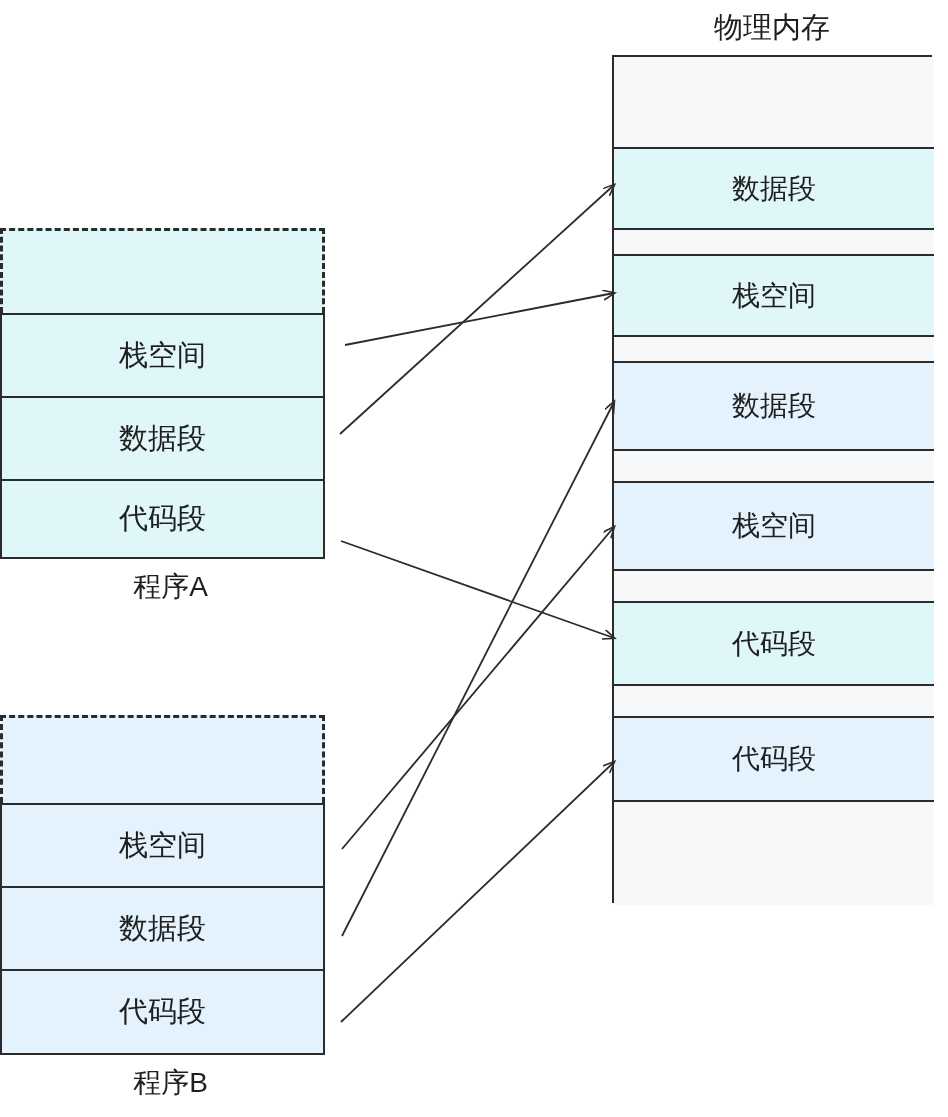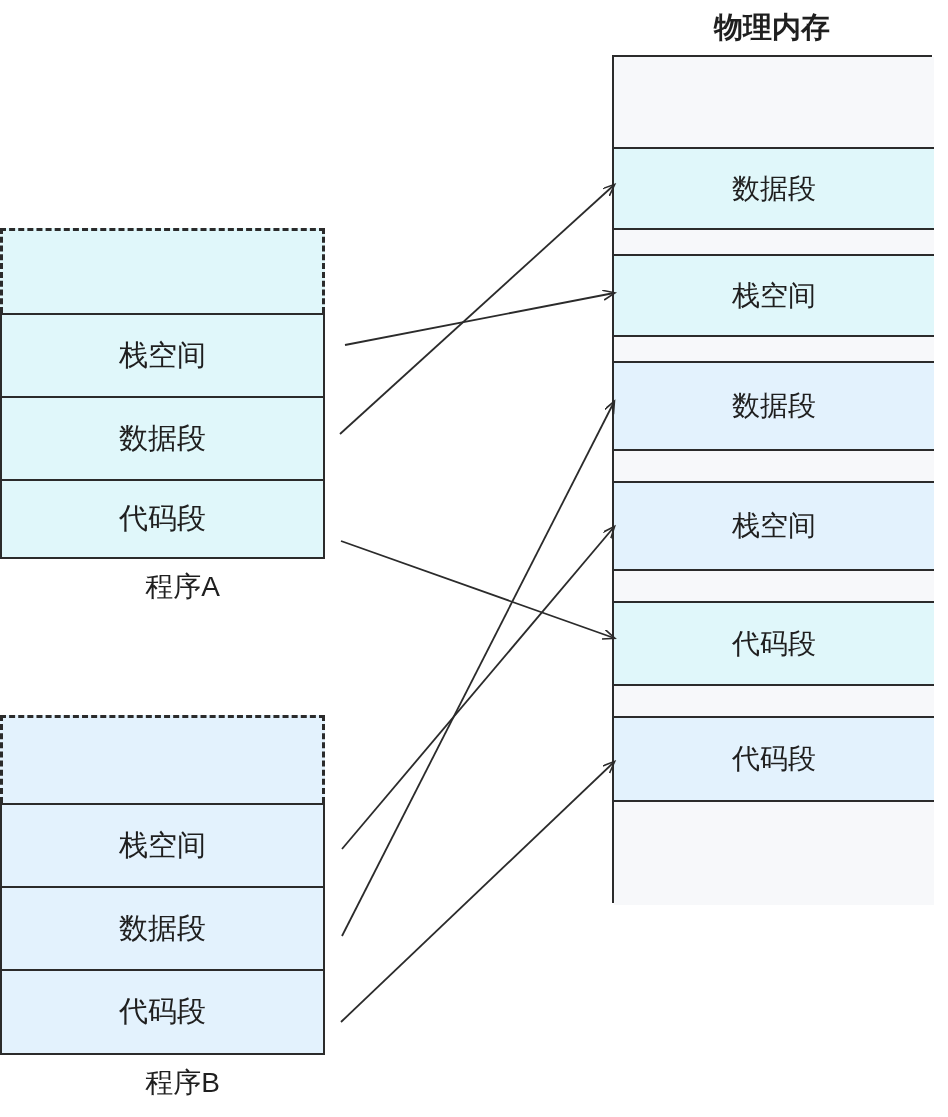--- a/index.html
+++ b/index.html
@@ -65,35 +65,34 @@
     align-items: center;
     justify-content: center;
     font-size: 29px;
     color: #1f1f1f;
   }
   .prog-row + .prog-row { border-top: none; }
 
   .caption {
     position: absolute;
     width: 325px;
-    left: 20px;
+    left: 8px;
     text-align: center;
     font-size: 28px;
     color: #1f1f1f;
   }
 
   #pm-title {
     position: absolute;
     left: 612px;
     top: 8px;
     width: 320px;
     text-align: center;
     font-size: 29px;
     color: #1f1f1f;
-    font-weight: bold;
   }
 
   #arrow-layer {
     position: absolute;
     left: 0;
     top: 0;
     width: 948px;
     height: 1117px;
     pointer-events: none;
   }

